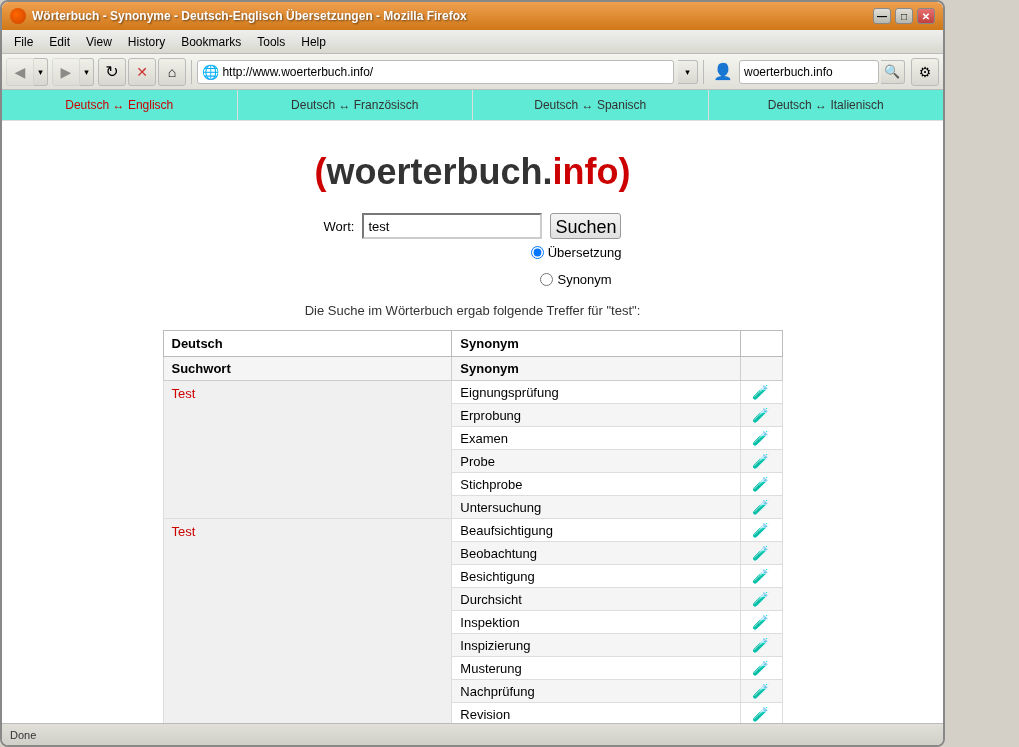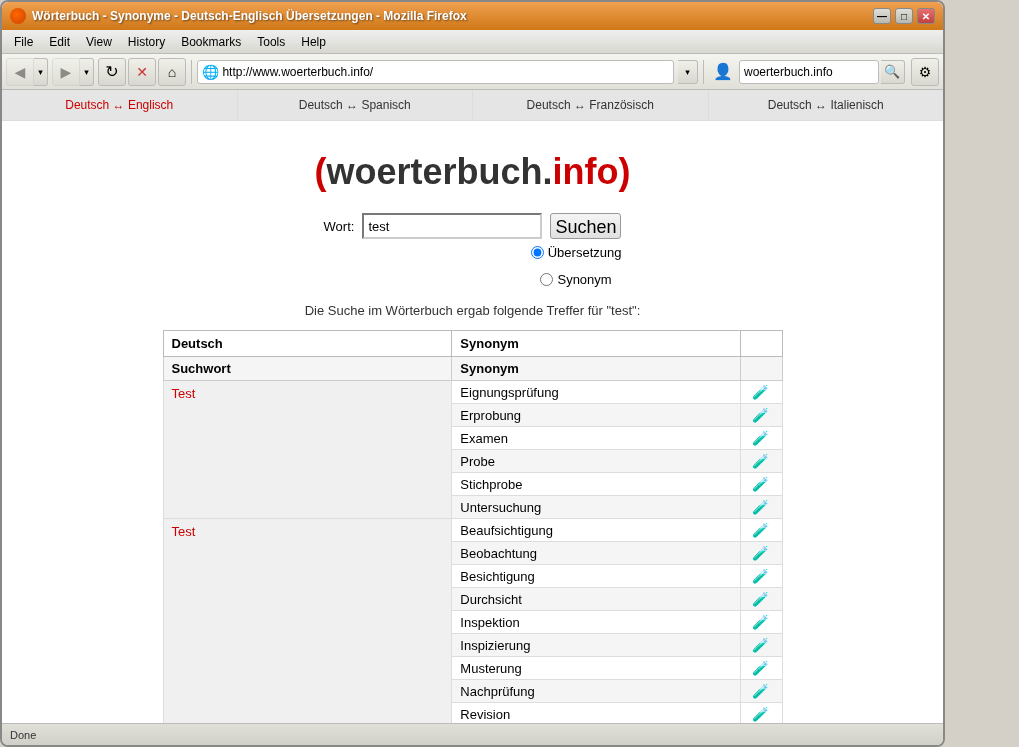--- a/index.html
+++ b/index.html
@@ -168,21 +168,21 @@
       background: white;
       overflow: hidden;
       display: flex;
       flex-direction: column;
     }
 
     
     .nav-tabs {
       display: flex;
       border-bottom: 1px solid #ddd;
-      background: #e5e5e5;
+      background: #5eead4;
     }
     .nav-tab {
       flex: 1;
       padding: 8px 10px;
       text-align: center;
       font-size: 12px;
       cursor: pointer;
       color: #333;
       border-right: 1px solid #ddd;
     }
@@ -373,22 +373,22 @@
       <div class="search-go-btn">🔍</div>
     </div>
 
     <div class="toolbar-btn" style="margin-left:4px; font-size:14px;">⚙</div>
   </div>
 
   <div class="content-area">
 
     <div class="nav-tabs">
       <div class="nav-tab active">Deutsch ↔ Englisch</div>
+      <div class="nav-tab">Deutsch ↔ Französisch</div>
       <div class="nav-tab">Deutsch ↔ Spanisch</div>
-      <div class="nav-tab">Deutsch ↔ Französisch</div>
       <div class="nav-tab">Deutsch ↔ Italienisch</div>
     </div>
 
     <div class="page-content">
 
       <div class="logo">
         <span class="logo-paren">(</span><span>woerterbuch</span><span class="logo-dot">.</span><span class="logo-info">info</span><span class="logo-paren">)</span>
       </div>
 
       <div class="search-form">

